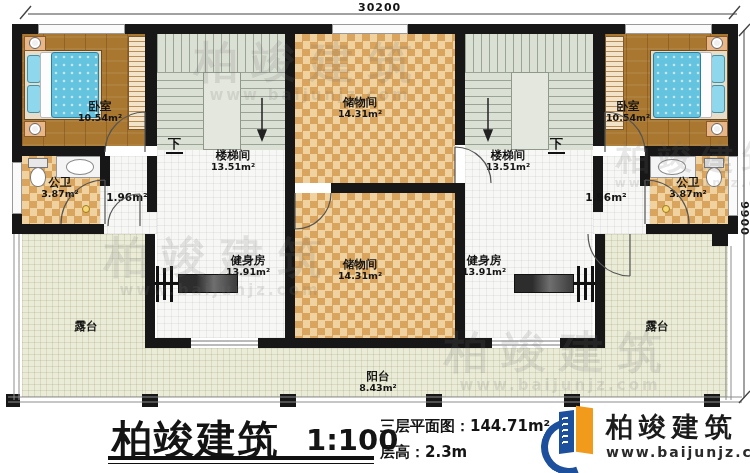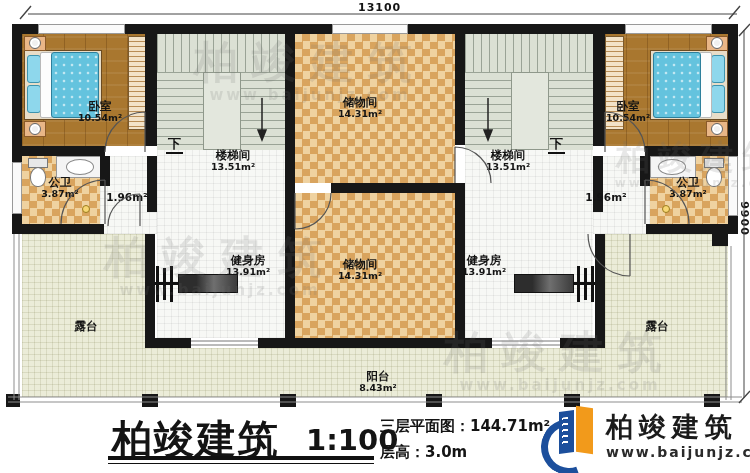--- a/index.html
+++ b/index.html
@@ -228,21 +228,21 @@
   <div class="lbl" style="left:657px;top:320px;">
     <span class="l1">露台</span>
   </div>
   <div class="lbl" style="left:378px;top:370px;">
     <span class="l1">阳台</span>
     <span class="l2">8.43m²</span>
   </div>
   <div class="down" style="left:166px;top:136px;">下</div>
   <div class="down" style="left:548px;top:136px;">下</div>
 
-  <div class="dim" style="left:358px;top:1px;">13100</div>
+  <div class="dim" style="left:358px;top:1px;">30200</div>
   <div class="dim" style="left:727px;top:212px;transform:rotate(90deg);transform-origin:center;">9900</div>
 
   <div class="wm" style="left:150px;top:40px;width:320px;">
     <span class="wm-t">柏竣建筑</span>
     <span class="wm-s">www.baijunjz.com</span>
   </div>
   <div class="wm" style="left:60px;top:235px;width:320px;">
     <span class="wm-t">柏竣建筑</span>
     <span class="wm-s">www.baijunjz.com</span>
   </div>
@@ -295,21 +295,21 @@
   </svg>
 
   <div class="tb title" style="left:112px;top:412px;">柏竣建筑</div>
   <div class="tb scale" style="left:306px;top:423px;">1:100</div>
   <div class="uline1" style="left:108px;top:456px;width:266px;height:4px;z-index:8;"></div>
   <div class="uline2" style="left:108px;top:463px;width:266px;height:1px;z-index:8;"></div>
   <div class="tb info" style="left:380px;top:417px;">
     <span>三层平面图：</span><span>144.71m²</span>
   </div>
   <div class="tb info" style="left:380px;top:443px;">
-    <span>层高：</span><span>3.0m</span>
+    <span>层高：</span><span>2.3m</span>
   </div>
   <div class="logo" style="left:543px;top:405px;">
     <div class="logo-swoosh"></div>
     <div class="logo-b1">
         <i></i>
       </div>
     <div class="logo-b2"></div>
   </div>
   <div class="tb brand-name" style="left:606px;top:409px;">柏竣建筑</div>
   <div class="tb brand-site" style="left:606px;top:444px;">www.baijunjz.com</div>

